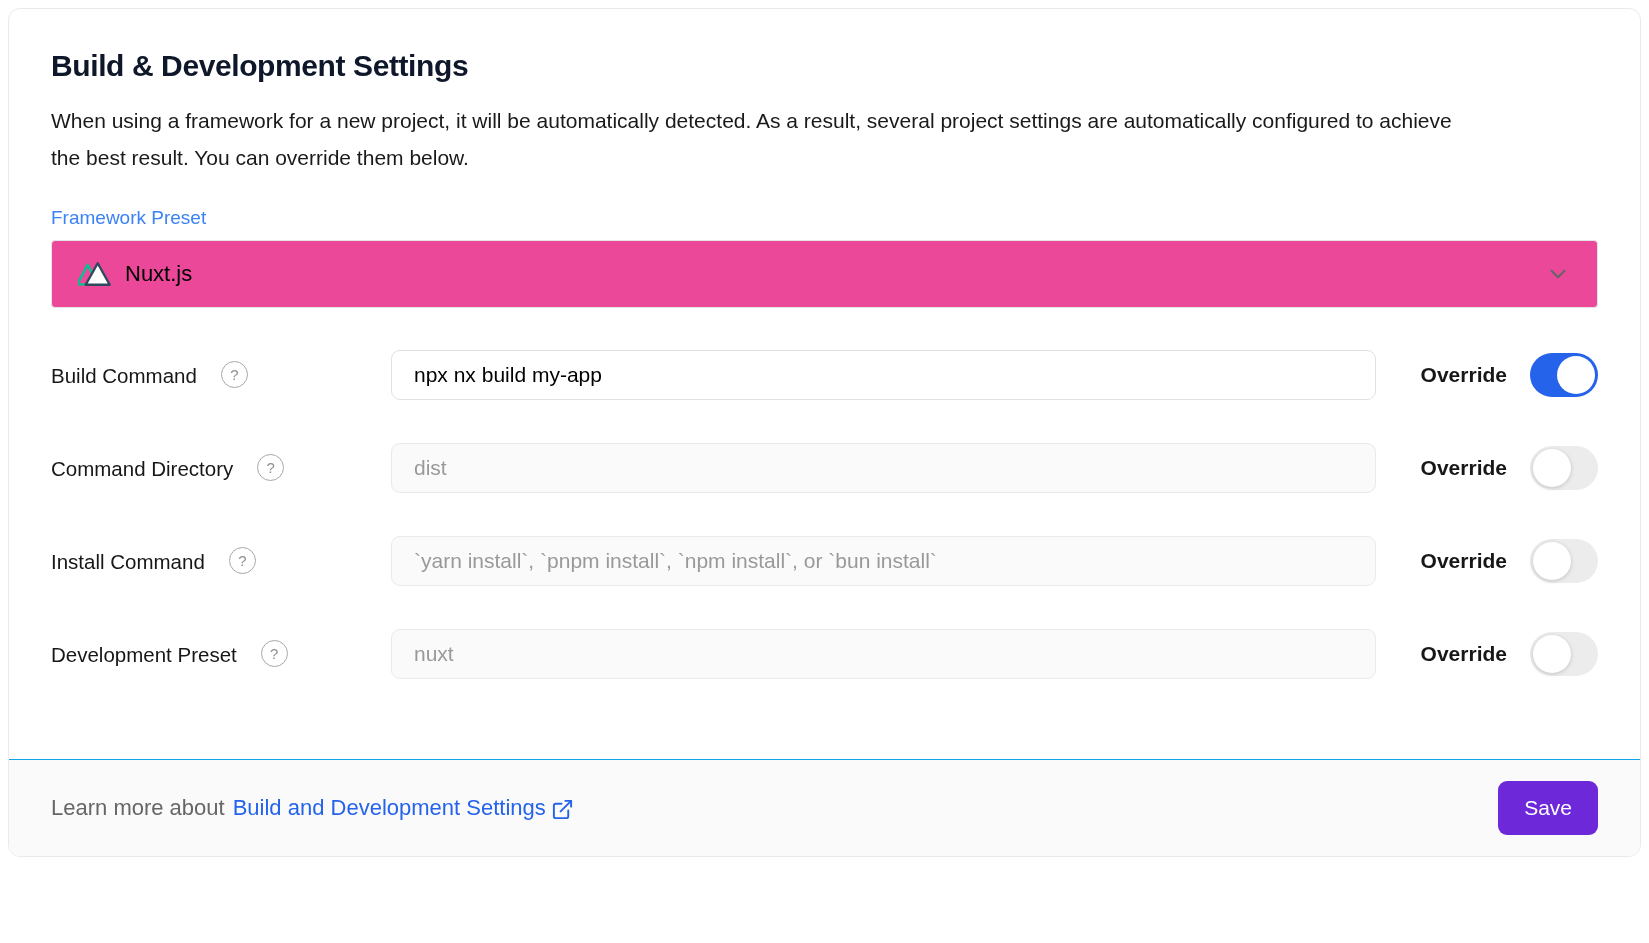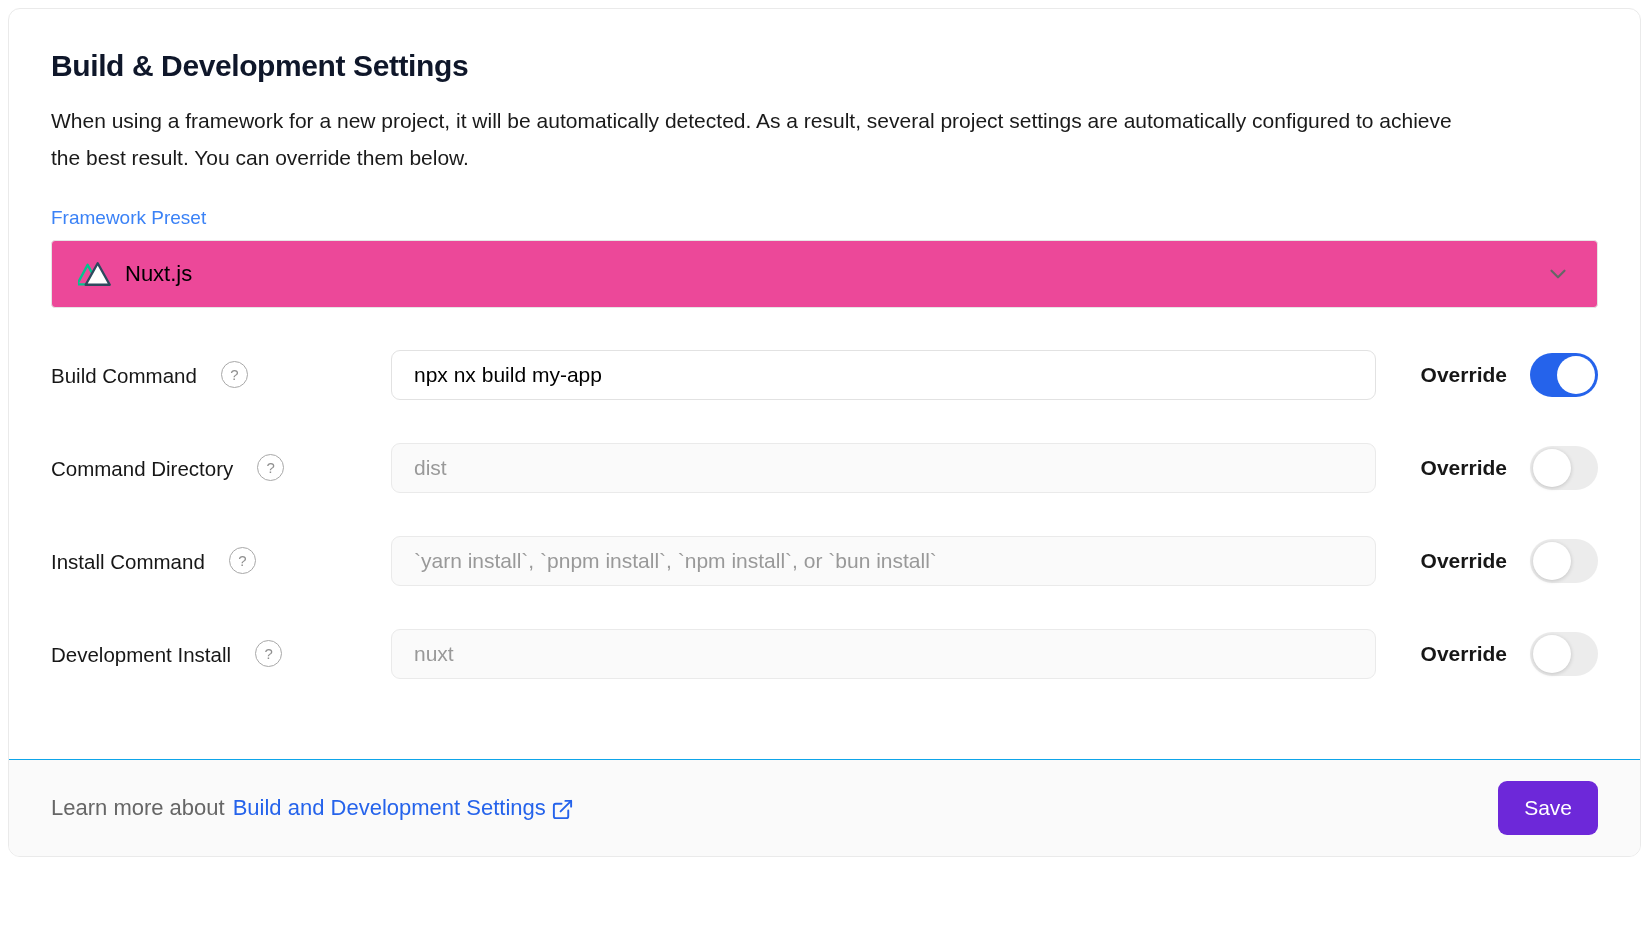--- a/index.html
+++ b/index.html
@@ -252,21 +252,21 @@
     </div>
     <div class="row-right">
       <span class="override-label">Override</span>
       <div class="toggle off">
         <div class="knob"></div>
       </div>
     </div>
   </div>
         <div class="setting-row">
     <div class="row-label">
-      <span class="label-text">Development Install</span>
+      <span class="label-text">Development Preset</span>
       <span class="help-icon">?</span>
     </div>
     <div class="row-input-wrap">
       <input class="row-input readonly" type="text" disabled="" value="" placeholder="nuxt" style="">
     </div>
     <div class="row-right">
       <span class="override-label">Override</span>
       <div class="toggle off">
         <div class="knob"></div>
       </div>

